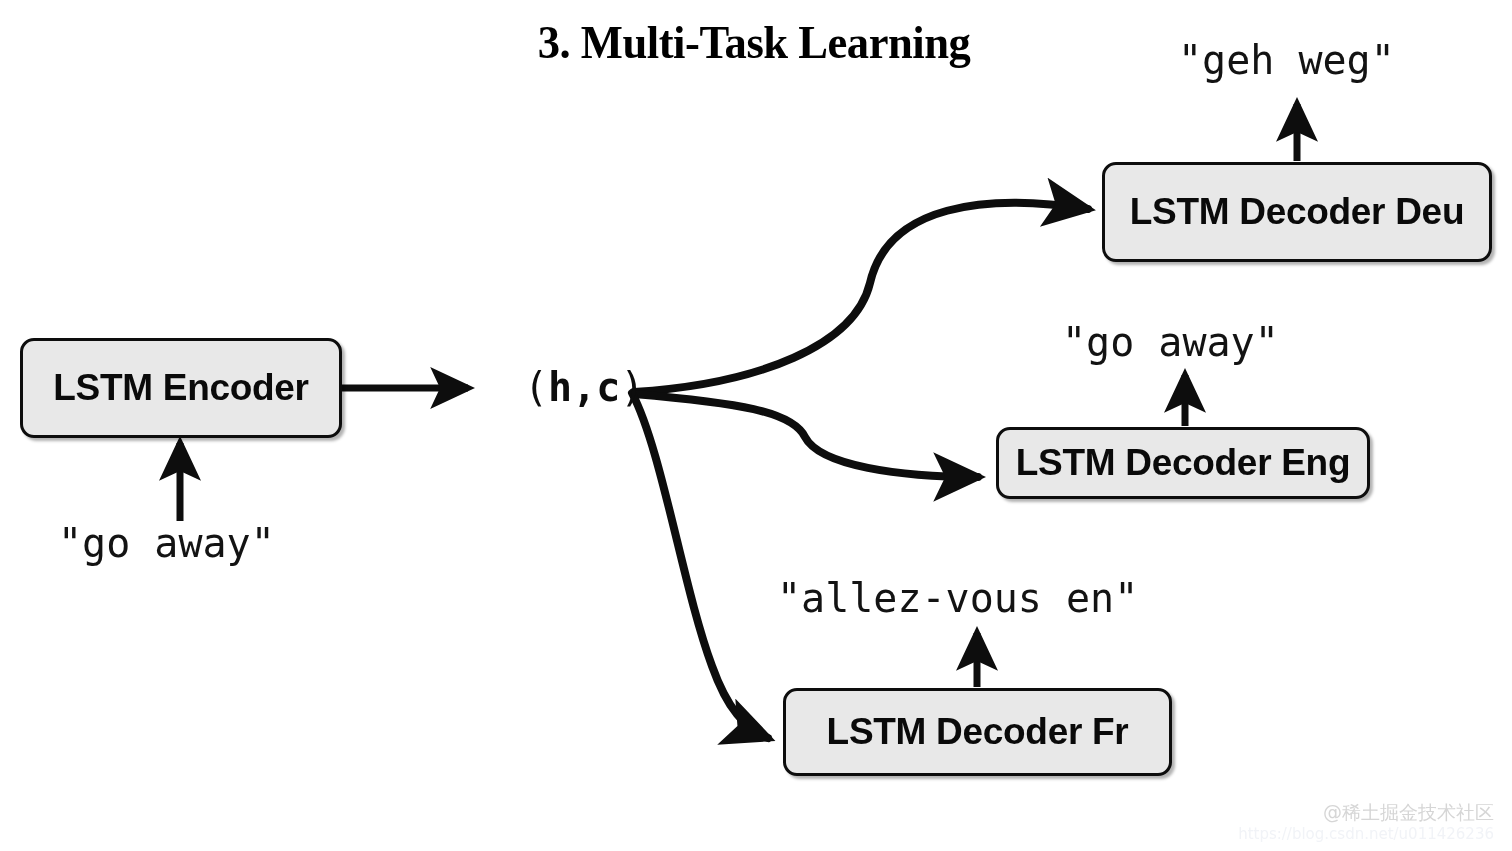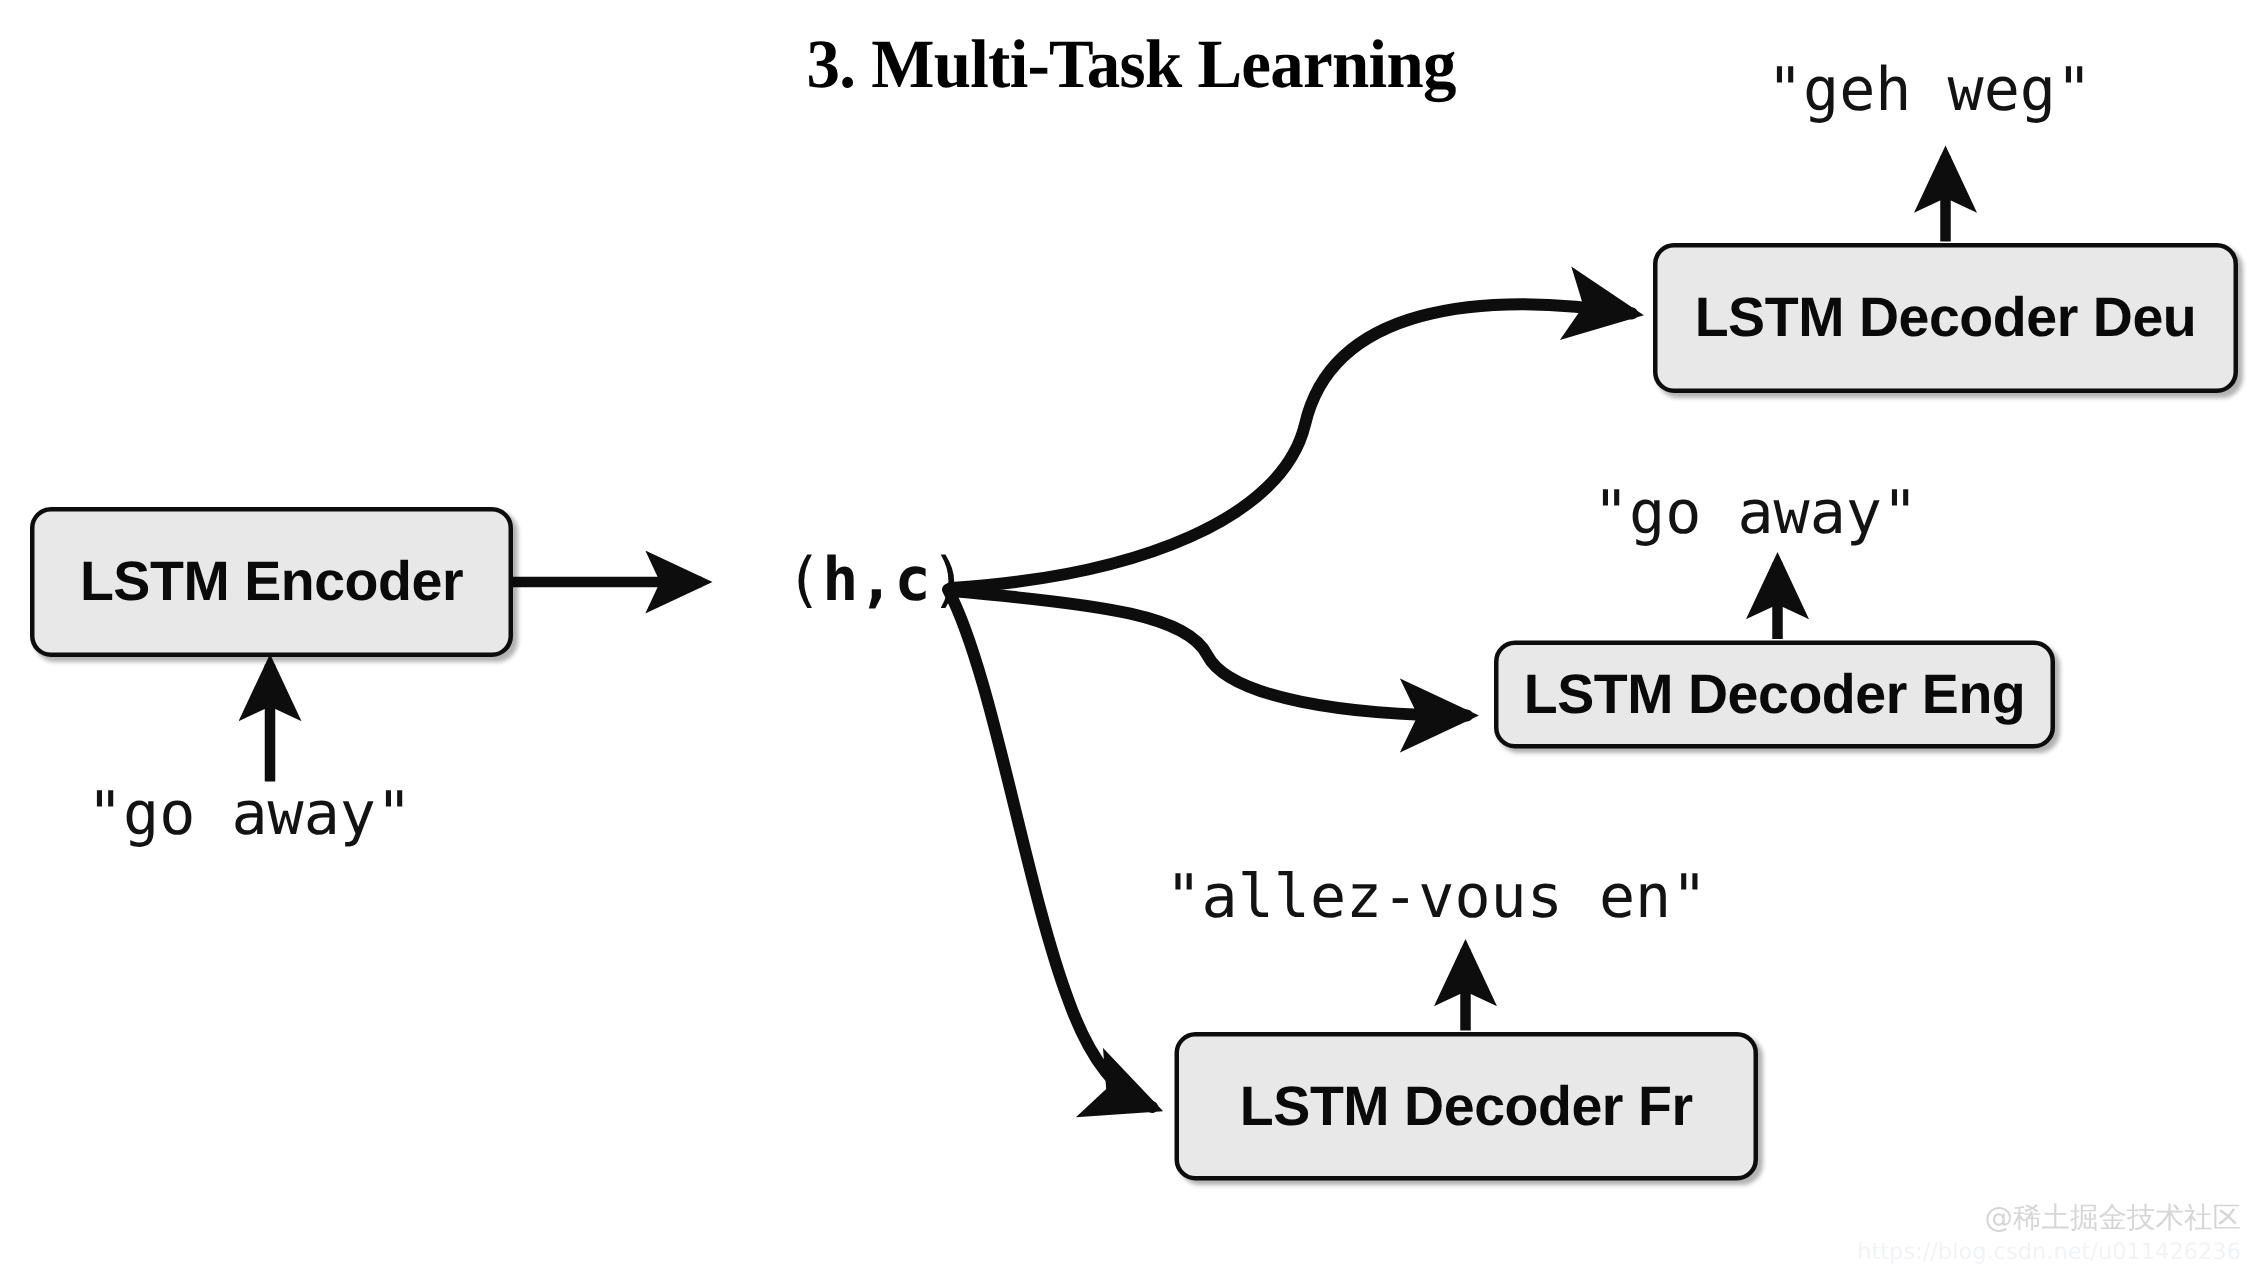--- a/index.html
+++ b/index.html
@@ -58,21 +58,21 @@
     font-family: "Liberation Sans", "DejaVu Sans", sans-serif;
     font-weight: bold;
     color: #0a0a0a;
     white-space: nowrap;
     letter-spacing: -0.3px;
   }
 
   #node-encoder { left: 20px;   top: 338px; width: 322px; height: 100px; }
   #node-deu     { left: 1102px; top: 162px; width: 390px; height: 100px; }
   #node-eng     { left: 996px;  top: 427px; width: 374px; height: 72px;  }
-  #node-fr      { left: 783px;  top: 688px; width: 389px; height: 99px;  }
+  #node-fr      { left: 783px;  top: 688px; width: 389px; height: 88px;  }
 
   #node-encoder .node-label { font-size: 37px; }
   #node-deu .node-label     { font-size: 37px; }
   #node-eng .node-label     { font-size: 37px; }
   #node-fr .node-label      { font-size: 37px; }
 
   
   .mono {
     position: absolute;
     font-family: "DejaVu Sans Mono", "Liberation Mono", monospace;

